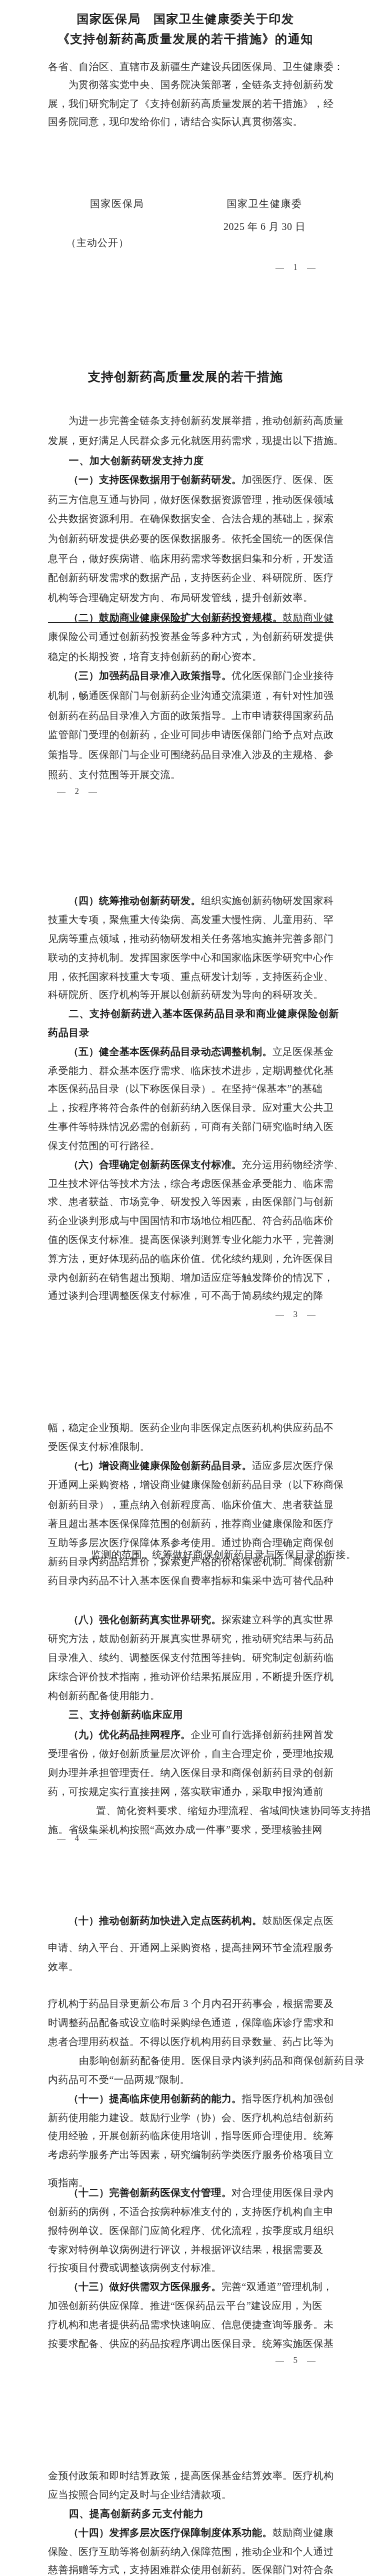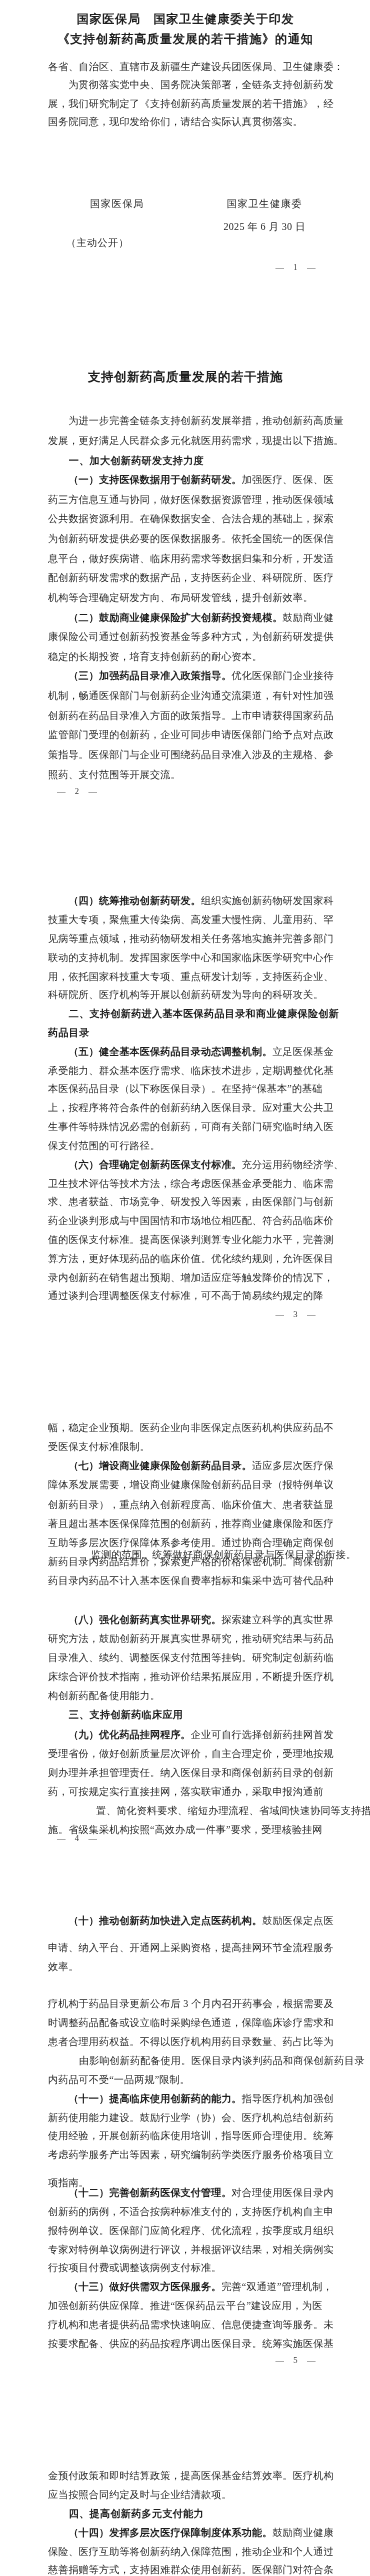--- a/index.html
+++ b/index.html
@@ -42,21 +42,21 @@
       <div class="line" style="top: 416px;"><span>　　为进一步完善全链条支持创新药发展举措，推动创新药高质量</span></div>
       <div class="line" style="top: 436px;"><span>发展，更好满足人民群众多元化就医用药需求，现提出以下措施。</span></div>
       <div class="line hei" style="top: 456px;">　　一、加大创新药研发支持力度</div>
       <div class="line" style="top: 475px;"><span class="lead">　　（一）支持医保数据用于创新药研发。</span><span>加强医疗、医保、医</span></div>
       <div class="line" style="top: 495px;"><span>药三方信息互通与协同，做好医保数据资源管理，推动医保领域</span></div>
       <div class="line" style="top: 514px;"><span>公共数据资源利用。在确保数据安全、合法合规的基础上，探索</span></div>
       <div class="line" style="top: 534px;"><span>为创新药研发提供必要的医保数据服务。依托全国统一的医保信</span></div>
       <div class="line" style="top: 554px;"><span>息平台，做好疾病谱、临床用药需求等数据归集和分析，开发适</span></div>
       <div class="line" style="top: 573px;"><span>配创新药研发需求的数据产品，支持医药企业、科研院所、医疗</span></div>
       <div class="line" style="top: 593px;"><span>机构等合理确定研发方向、布局研发管线，提升创新效率。</span></div>
-      <div class="line" style="top: 613px;"><span class="lead">　　（二）鼓励商业健康保险扩大创新药投资规模。</span><span>鼓励商业健</span></div>
+      <div class="line" style="top: 613px; text-decoration: underline;"><span class="lead">　　（二）鼓励商业健康保险扩大创新药投资规模。</span><span>鼓励商业健</span></div>
       <div class="line" style="top: 632px;"><span>康保险公司通过创新药投资基金等多种方式，为创新药研发提供</span></div>
       <div class="line" style="top: 652px;"><span>稳定的长期投资，培育支持创新药的耐心资本。</span></div>
       <div class="line" style="top: 671px;"><span class="lead">　　（三）加强药品目录准入政策指导。</span><span>优化医保部门企业接待</span></div>
       <div class="line" style="top: 691px;"><span>机制，畅通医保部门与创新药企业沟通交流渠道，有针对性加强</span></div>
       <div class="line" style="top: 711px;"><span>创新药在药品目录准入方面的政策指导。上市申请获得国家药品</span></div>
       <div class="line" style="top: 730px;"><span>监管部门受理的创新药，企业可同步申请医保部门给予点对点政</span></div>
       <div class="line" style="top: 750px;"><span>策指导。医保部门与企业可围绕药品目录准入涉及的主规格、参</span></div>
       <div class="line" style="top: 770px;"><span>照药、支付范围等开展交流。</span></div>
       <div class="pagenum left" style="top: 787px;">— 2 —</div>
     </section>
@@ -82,21 +82,21 @@
       <div class="line" style="top: 1235px;"><span>值的医保支付标准。提高医保谈判测算专业化能力水平，完善测</span></div>
       <div class="line" style="top: 1254px;"><span>算方法，更好体现药品的临床价值。优化续约规则，允许医保目</span></div>
       <div class="line" style="top: 1273px;"><span>录内创新药在销售超出预期、增加适应症等触发降价的情况下，</span></div>
       <div class="line" style="top: 1291px;"><span>通过谈判合理调整医保支付标准，可不高于简易续约规定的降</span></div>
       <div class="pagenum right" style="top: 1310px;">— 3 —</div>
     </section>
     <section>
       <div class="line" style="top: 1423px;"><span>幅，稳定企业预期。医药企业向非医保定点医药机构供应药品不</span></div>
       <div class="line" style="top: 1442px;"><span>受医保支付标准限制。</span></div>
       <div class="line" style="top: 1461px;"><span class="lead">　　（七）增设商业健康保险创新药品目录。</span><span>适应多层次医疗保</span></div>
-      <div class="line" style="top: 1480px;"><span>障体系发展需要，增设商业健康保险创新药品目录（报特例单议</span></div>
+      <div class="line" style="top: 1480px;"><span>开通网上采购资格，增设商业健康保险创新药品目录（以下称商保</span></div>
       <div class="line" style="top: 1500px;"><span>创新药目录），重点纳入创新程度高、临床价值大、患者获益显</span></div>
       <div class="line" style="top: 1519px;"><span>著且超出基本医保保障范围的创新药，推荐商业健康保险和医疗</span></div>
       <div class="line" style="top: 1538px;"><span>互助等多层次医疗保障体系参考使用。通过协商合理确定商保创</span></div>
       <div class="line" style="top: 1557px;"><span>新药目录内药品结算价，探索更严格的价格保密机制。商保创新</span></div>
       <div class="line" style="top: 1576px;"><span>药目录内药品不计入基本医保自费率指标和集采中选可替代品种</span></div>
       <div class="line" style="top: 1550px; margin-left: 43px;"><span>监测的范围。统筹做好商保创新药目录与医保目录的衔接。</span></div>
       <div class="line" style="top: 1615px;"><span class="lead">　　（八）强化创新药真实世界研究。</span><span>探索建立科学的真实世界</span></div>
       <div class="line" style="top: 1634px;"><span>研究方法，鼓励创新药开展真实世界研究，推动研究结果与药品</span></div>
       <div class="line" style="top: 1653px;"><span>目录准入、续约、调整医保支付范围等挂钩。研究制定创新药临</span></div>
       <div class="line" style="top: 1672px;"><span>床综合评价技术指南，推动评价结果拓展应用，不断提升医疗机</span></div>
@@ -120,21 +120,21 @@
       <div class="line" style="top: 2056px; margin-left: 31px;"><span>由影响创新药配备使用。医保目录内谈判药品和商保创新药目录</span></div>
       <div class="line" style="top: 2075px;"><span>内药品可不受“一品两规”限制。</span></div>
       <div class="line" style="top: 2094px;"><span class="lead">　　（十一）提高临床使用创新药的能力。</span><span>指导医疗机构加强创</span></div>
       <div class="line" style="top: 2113px;"><span>新药使用能力建设。鼓励行业学（协）会、医疗机构总结创新药</span></div>
       <div class="line" style="top: 2131px;"><span>使用经验，开展创新药临床使用培训，指导医师合理使用。统筹</span></div>
       <div class="line" style="top: 2150px;"><span>考虑药学服务产出等因素，研究编制药学类医疗服务价格项目立</span></div>
       <div class="line" style="top: 2169px; margin-top: 9px;"><span>项指南。</span></div>
       <div class="line" style="top: 2188px;"><span class="lead">　　（十二）完善创新药医保支付管理。</span><span>对合理使用医保目录内</span></div>
       <div class="line" style="top: 2207px;"><span>创新药的病例，不适合按病种标准支付的，支持医疗机构自主申</span></div>
       <div class="line" style="top: 2226px;"><span>报特例单议。医保部门应简化程序、优化流程，按季度或月组织</span></div>
-      <div class="line" style="top: 2245px;"><span>专家对特例单议病例进行评议，并根据评议结果，对相关病例实</span></div>
+      <div class="line" style="top: 2245px;"><span>专家对特例单议病例进行评议，并根据评议结果，根据需要及</span></div>
       <div class="line" style="top: 2263px;"><span>行按项目付费或调整该病例支付标准。</span></div>
       <div class="line" style="top: 2282px;"><span class="lead">　　（十三）做好供需双方医保服务。</span><span>完善“双通道”管理机制，</span></div>
       <div class="line" style="top: 2301px;"><span>加强创新药供应保障。推进“医保药品云平台”建设应用，为医</span></div>
       <div class="line" style="top: 2320px;"><span>疗机构和患者提供药品需求快速响应、信息便捷查询等服务。未</span></div>
       <div class="line" style="top: 2339px;"><span>按要求配备、供应的药品按程序调出医保目录。统筹实施医保基</span></div>
       <div class="pagenum right" style="top: 2356px;">— 5 —</div>
     </section>
     <section>
       <div class="line" style="top: 2471px;"><span>金预付政策和即时结算政策，提高医保基金结算效率。医疗机构</span></div>
       <div class="line" style="top: 2490px;"><span>应当按照合同约定及时与企业结清款项。</span></div>

